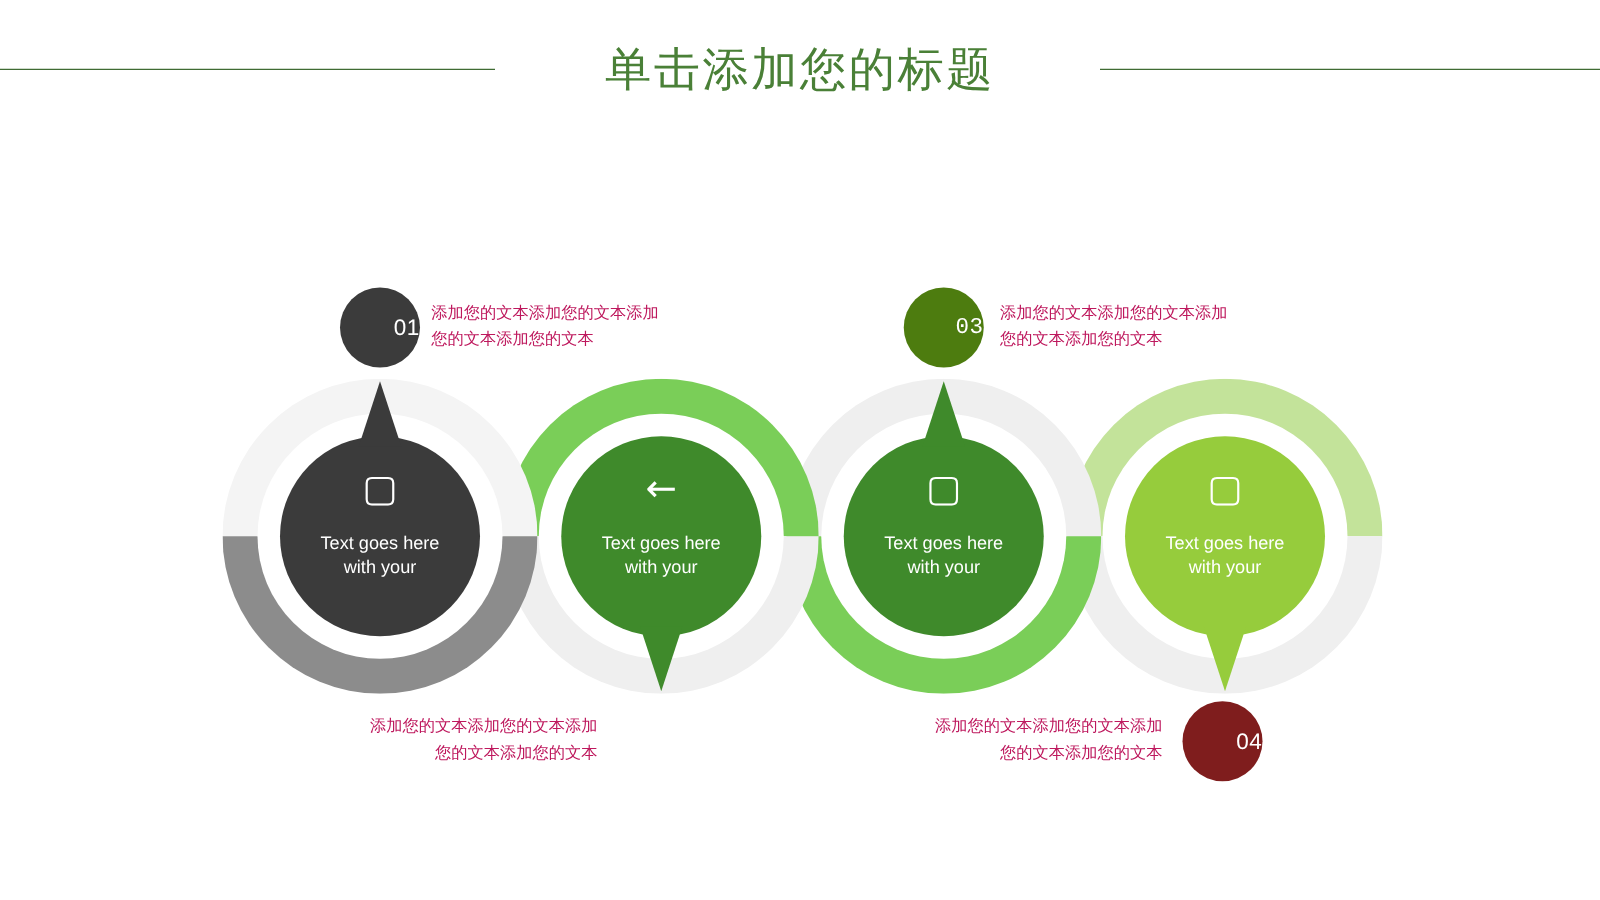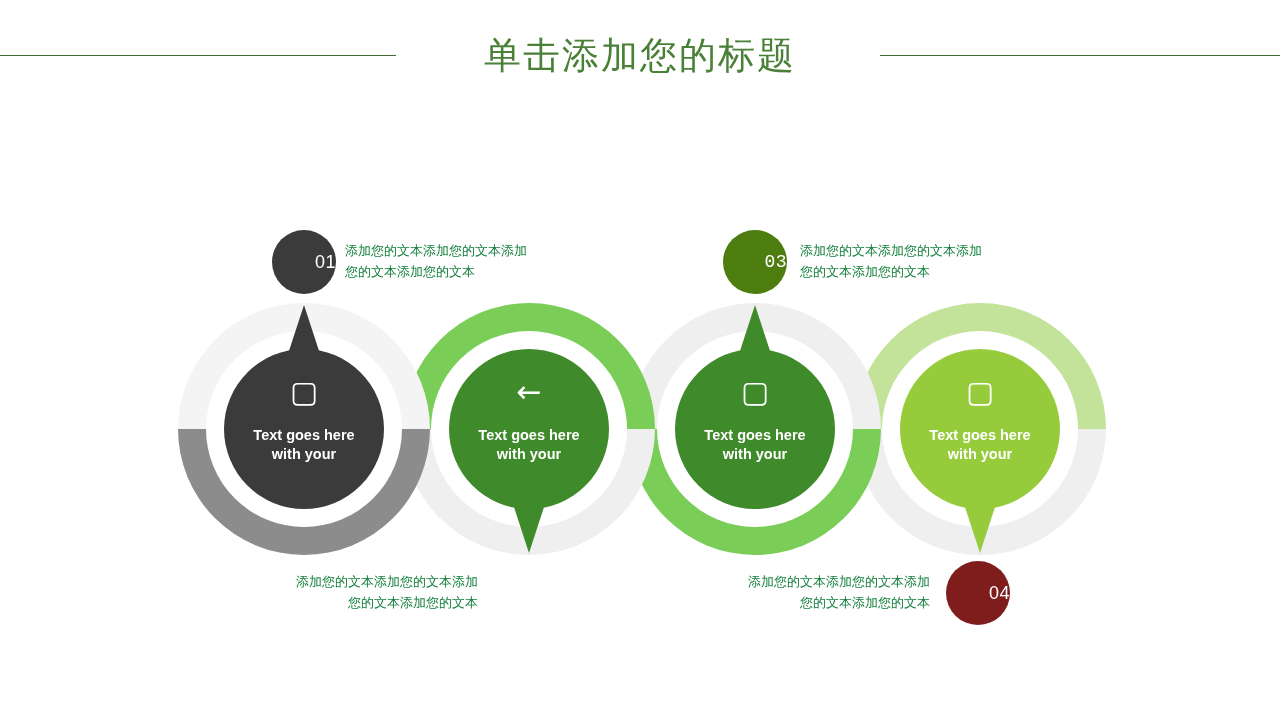--- a/index.html
+++ b/index.html
@@ -74,35 +74,35 @@
   .pointer.down{ bottom:-44px; }
 
   .bubble .glyph{
     position:absolute;left:0;top:26px;width:160px;
     font-size:30px;line-height:34px;
     font-family:"DejaVu Sans",sans-serif;
     color:#ffffff;
   }
   .bubble .btext{
     position:absolute;left:8px;top:77px;width:144px;
-    font-size:14.5px;line-height:19px;font-weight:bold;
+    font-size:14.5px;line-height:19px;font-weight:normal;
     color:#ffffff;
   }
 
   
   .badge{
     position:absolute;width:64px;height:64px;border-radius:50%;
     color:#ffffff;font-size:18px;line-height:64px;text-align:right;
     letter-spacing:0.5px;
   }
 
   
   .caption{
     position:absolute;
-    font-size:13px;line-height:21px;color:#15803d;
+    font-size:13px;line-height:21px;color:#be185d;
     font-family:"DejaVu Sans","Liberation Sans",sans-serif;
     width:185px;
   }
   .caption.right{text-align:right;}
   .caption.left{text-align:left;}
 
   
   .u1{left:178px;z-index:4;}
   .u2{left:403px;z-index:3;}
   .u3{left:629px;z-index:2;}

